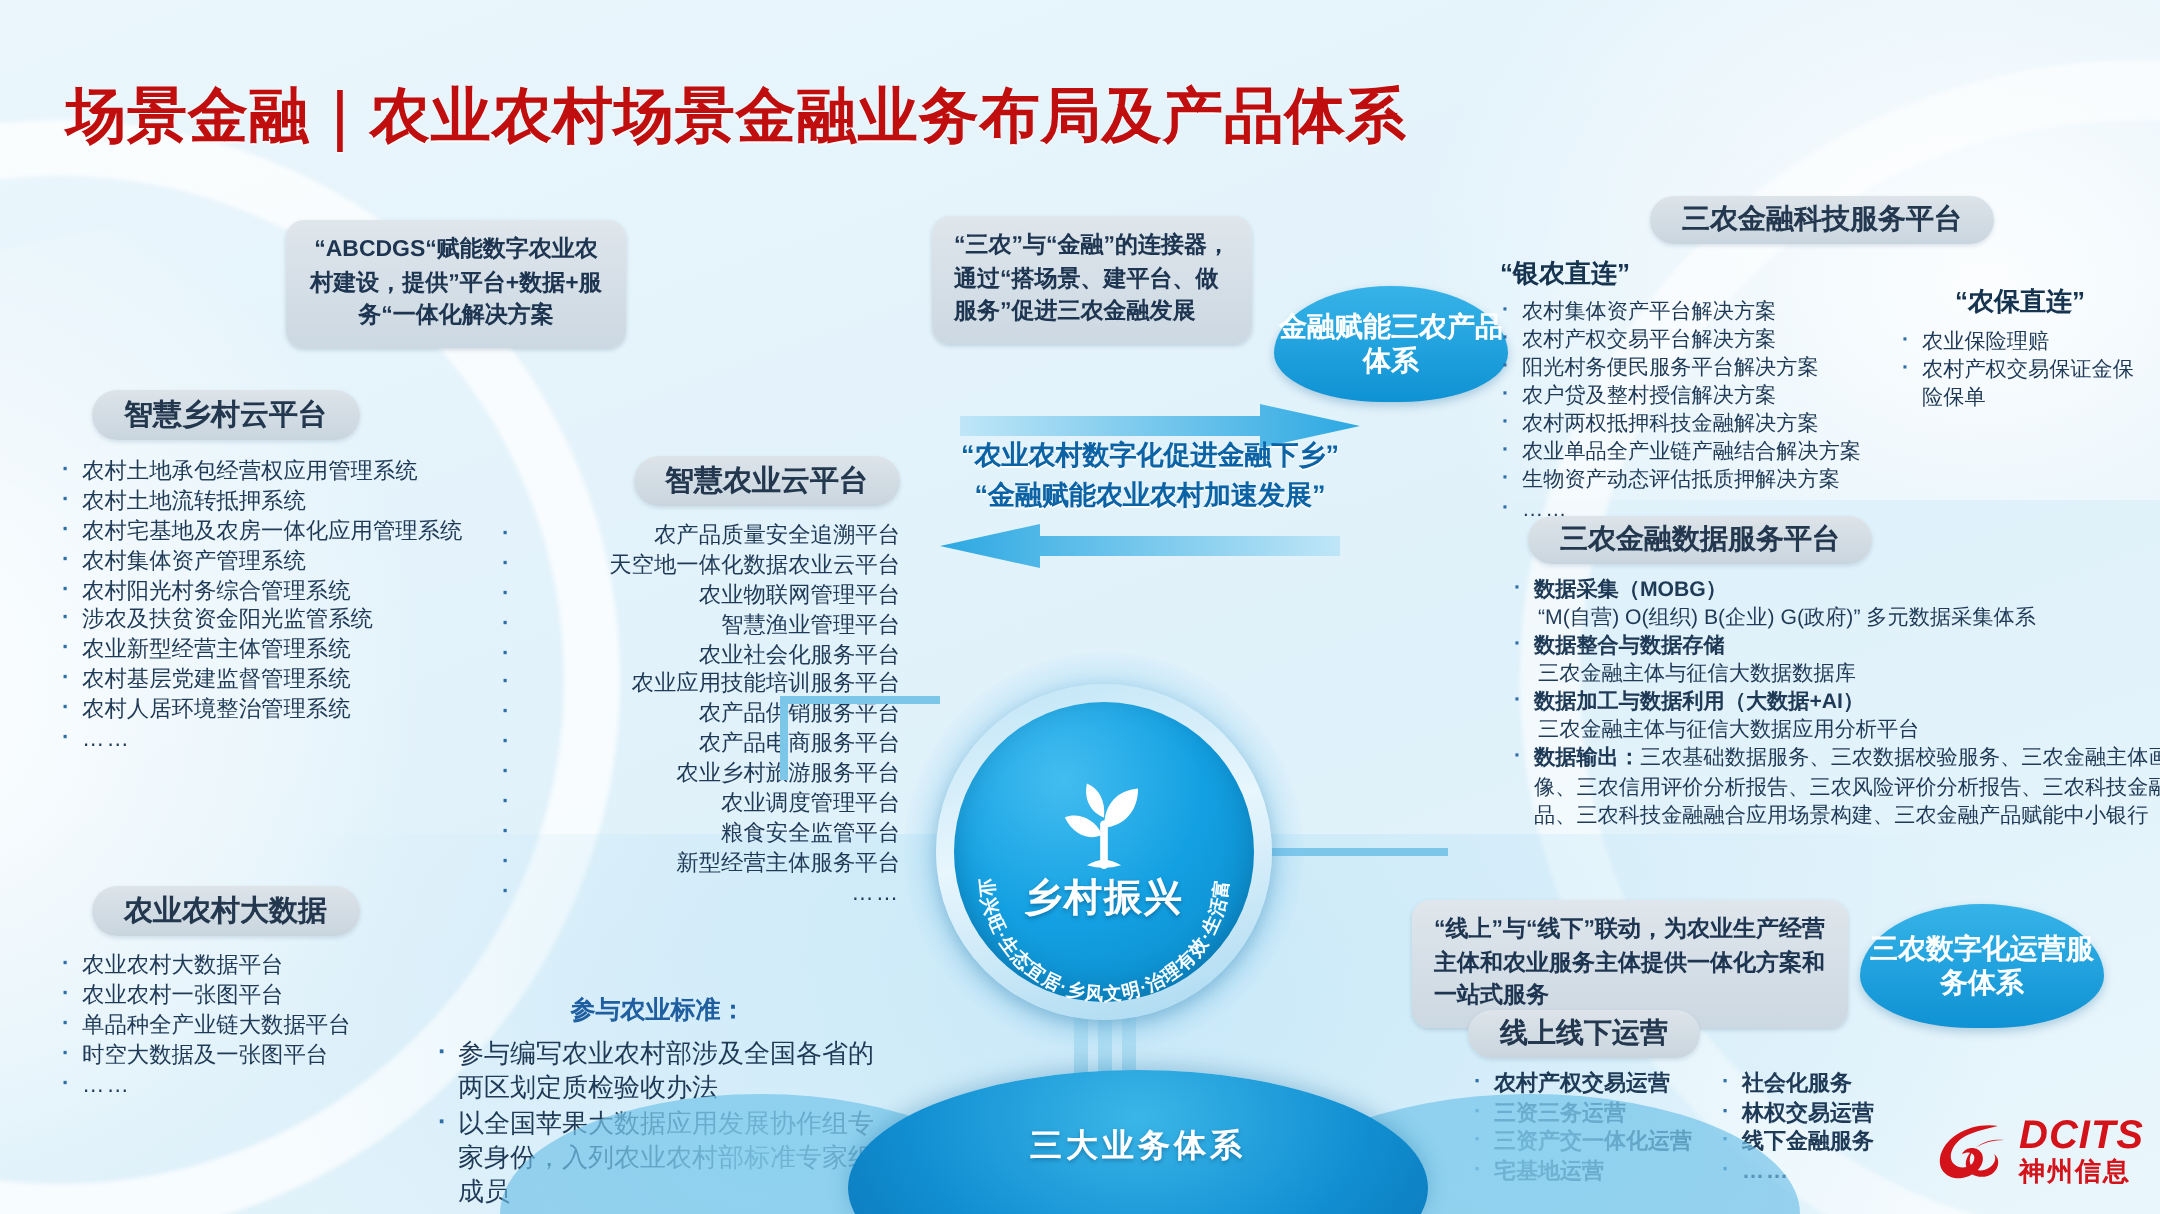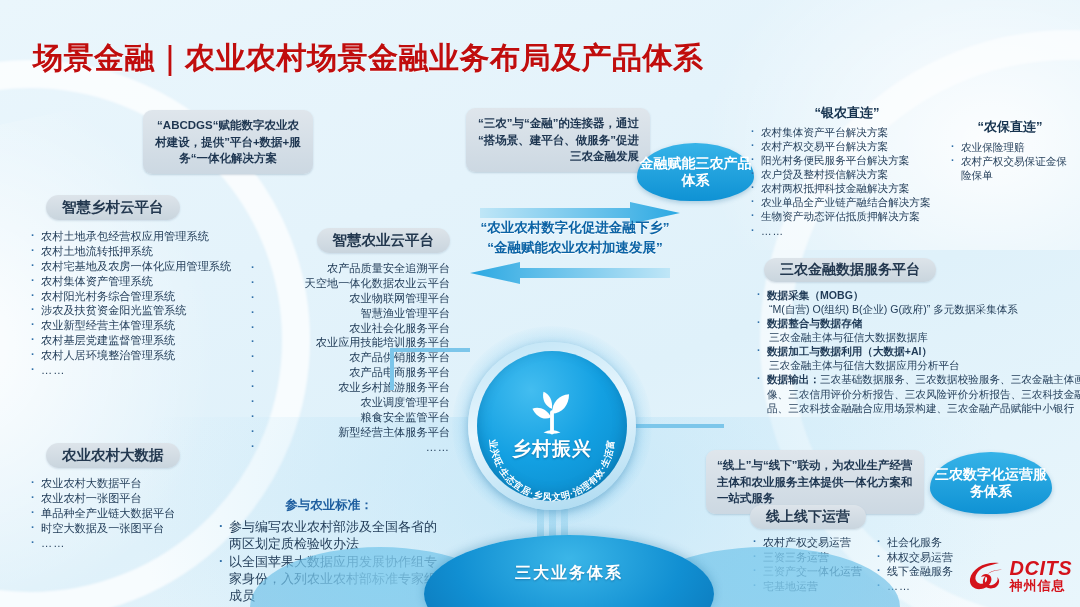--- a/index.html
+++ b/index.html
@@ -172,21 +172,21 @@
   <div class="bg-sweep arc-left"></div>
   <div class="bg-sweep arc-right"></div>
   <div class="bg-sweep sweep-left"></div>
   <div class="bg-sweep sweep-bottom"></div>
 
   <div id="title">场景金融｜农业农村场景金融业务布局及产品体系</div>
 
   <div class="callout" style="left:143px; top:110px; width:170px; font-size:11.5px; text-align:center;">“ABCDGS“赋能数字农业农村建设，提供”平台+数据+服务“一体化解决方案</div>
 
 
-  <div class="callout" style="left:466px; top:108px; width:184px; font-size:11.5px; text-align:right;">“三农”与“金融”的连接器，通过“搭场景、建平台、做服务”促进三农金融发展</div>
+  <div class="callout" style="left:466px; top:108px; width:160px; font-size:11.5px; text-align:left;">“三农”与“金融”的连接器，通过“搭场景、建平台、做服务”促进三农金融发展</div>
 
   <div class="cloud" style="left:637px; top:143px; width:117px; height:58px; font-size:14px;">
     <span>金融赋能三农产品体系</span>
   </div>
 
   <svg class="arrow" style="left:480px; top:202px;" width="200" height="22" viewBox="0 0 200 22">
     <defs>
         <linearGradient id="ag1" x1="0" x2="1">
           <stop offset="0" stop-color="#bfe6f7"></stop>
           <stop offset="1" stop-color="#2ba8e2"></stop>
@@ -258,23 +258,26 @@
 
   <div class="panel" style="left:218px; top:497px; width:222px;">
     <div style="font-size:12.5px; font-weight:bold; color:#1f5fa0; text-align:center;">参与农业标准：</div>
     <ul class="blist" style="margin-top:4px; font-size:13px;">
         <li>参与编写农业农村部涉及全国各省的两区划定质检验收办法</li>
         <li>以全国苹果大数据应用发展协作组专家身份，入列农业农村部标准专家组成员</li>
       </ul>
   </div>
 
   <div class="panel" style="left:750px; top:98px; width:322px;">
+    <div style="text-align:center;">
+      <div class="pill" style="font-size:14px;">三农金融科技服务平台</div>
+    </div>
     <div style="display:flex; gap:6px; margin-top:6px;">
       <div style="width:194px;">
-        <div style="font-size:13px; font-weight:bold; color:#16334f; text-align:center;">“银农直连”</div>
+        <div style="font-size:13px; font-weight:bold; color:#16334f; text-align:left;">“银农直连”</div>
         <ul class="blist" style="margin-top:3px; font-size:10.6px;">
             <li>农村集体资产平台解决方案</li>
             <li>农村产权交易平台解决方案</li>
             <li>阳光村务便民服务平台解决方案</li>
             <li>农户贷及整村授信解决方案</li>
             <li>农村两权抵押科技金融解决方案</li>
             <li>农业单品全产业链产融结合解决方案</li>
             <li>生物资产动态评估抵质押解决方案</li>
             <li class="ell">……</li>
           </ul>
@@ -301,23 +304,23 @@
         <li><b>数据输出：</b>三农基础数据服务、三农数据校验服务、三农金融主体画像、三农信用评价分析报告、三农风险评价分析报告、三农科技金融产品、三农科技金融融合应用场景构建、三农金融产品赋能中小银行</li>
       </ul>
   </div>
 
   <div class="callout" style="left:706px; top:450px; width:218px; font-size:11.5px;">“线上”与“线下”联动，为农业生产经营主体和农业服务主体提供一体化方案和一站式服务</div>
 
   <div class="cloud" style="left:930px; top:452px; width:122px; height:62px; font-size:14px;">
     <span>三农数字化运营服务体系</span>
   </div>
 
-  <div class="panel" style="left:740px; top:505px; width:300px;">
+  <div class="panel" style="left:724px; top:505px; width:300px;">
     <div class="pill" style="font-size:14px; margin-left:10px;">线上线下运营</div>
-    <div style="display:flex; gap:14px; margin-top:6px; padding-left:12px;">
+    <div style="display:flex; gap:14px; margin-top:6px; padding-left:12px;font-weight:bold;">
       <ul class="blist" style="font-size:11px;">
           <li>农村产权交易运营</li>
           <li>三资三务运营</li>
           <li>三资产交一体化运营</li>
           <li>宅基地运营</li>
         </ul>
       <ul class="blist" style="font-size:11px;">
           <li>社会化服务</li>
           <li>林权交易运营</li>
           <li>线下金融服务</li>

